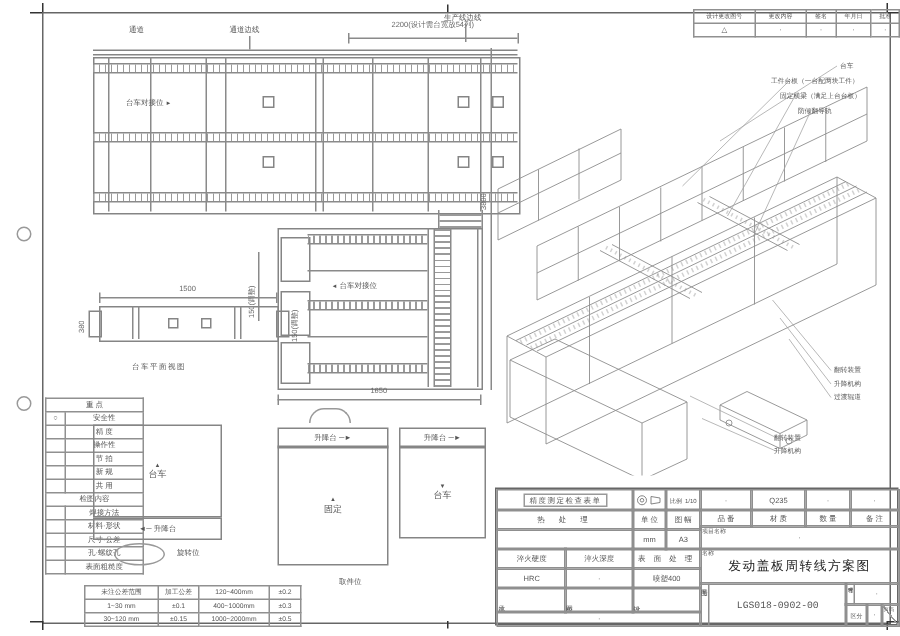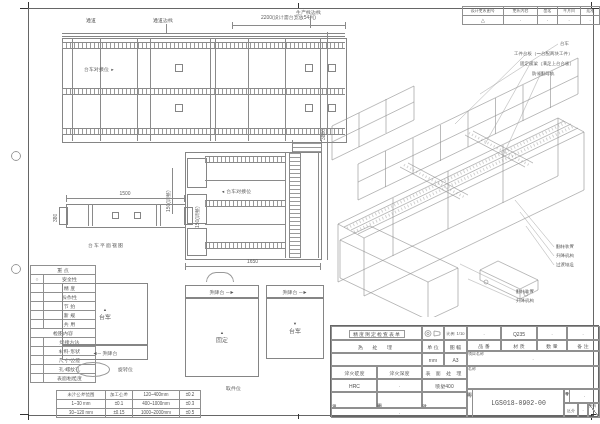--- a/index.html
+++ b/index.html
@@ -353,20 +353,21 @@
     <div class="tb-cell" style="left:135px;top:13px;width:34px;height:11px;">品 番</div>
     <div class="tb-cell" style="left:169px;top:13px;width:36px;height:11px;">材 质</div>
     <div class="tb-cell" style="left:205px;top:13px;width:30px;height:11px;">数 量</div>
     <div class="tb-cell" style="left:235px;top:13px;width:32px;height:11px;">备 注</div>
     <div class="tb-cell" style="left:135px;top:24px;width:132px;height:15px;">
       <span class="tb-tag">项目名称</span>
       <span>·</span>
     </div>
     <div class="tb-cell" style="left:135px;top:39px;width:132px;height:23px;">
       <span class="tb-tag">名称</span>
+      <span style="font-size:8.5px;color:#222;letter-spacing:1px;">发动盖板周转线方案图</span>
     </div>
     <div class="tb-cell" style="left:135px;top:62px;width:97px;height:28px;justify-content:flex-start;">
       <span class="vlabel" style="border-right:1px solid #8f8f8f;height:100%;display:flex;align-items:center;">图号</span>
       <span style="font-size:6.5px;flex:1;text-align:center;font-family:'Liberation Mono',monospace;">LGS018-0902-00</span>
     </div>
     <div class="tb-cell" style="left:232px;top:62px;width:35px;height:14px;justify-content:flex-start;">
       <span class="vlabel" style="font-size:3.5px;border-right:1px solid #8f8f8f;height:100%;display:flex;align-items:center;">管理号</span>
       <span style="flex:1;text-align:center;">·</span>
     </div>
     <div class="tb-cell" style="left:232px;top:76px;width:14px;height:14px;font-size:4px;">区分</div>

